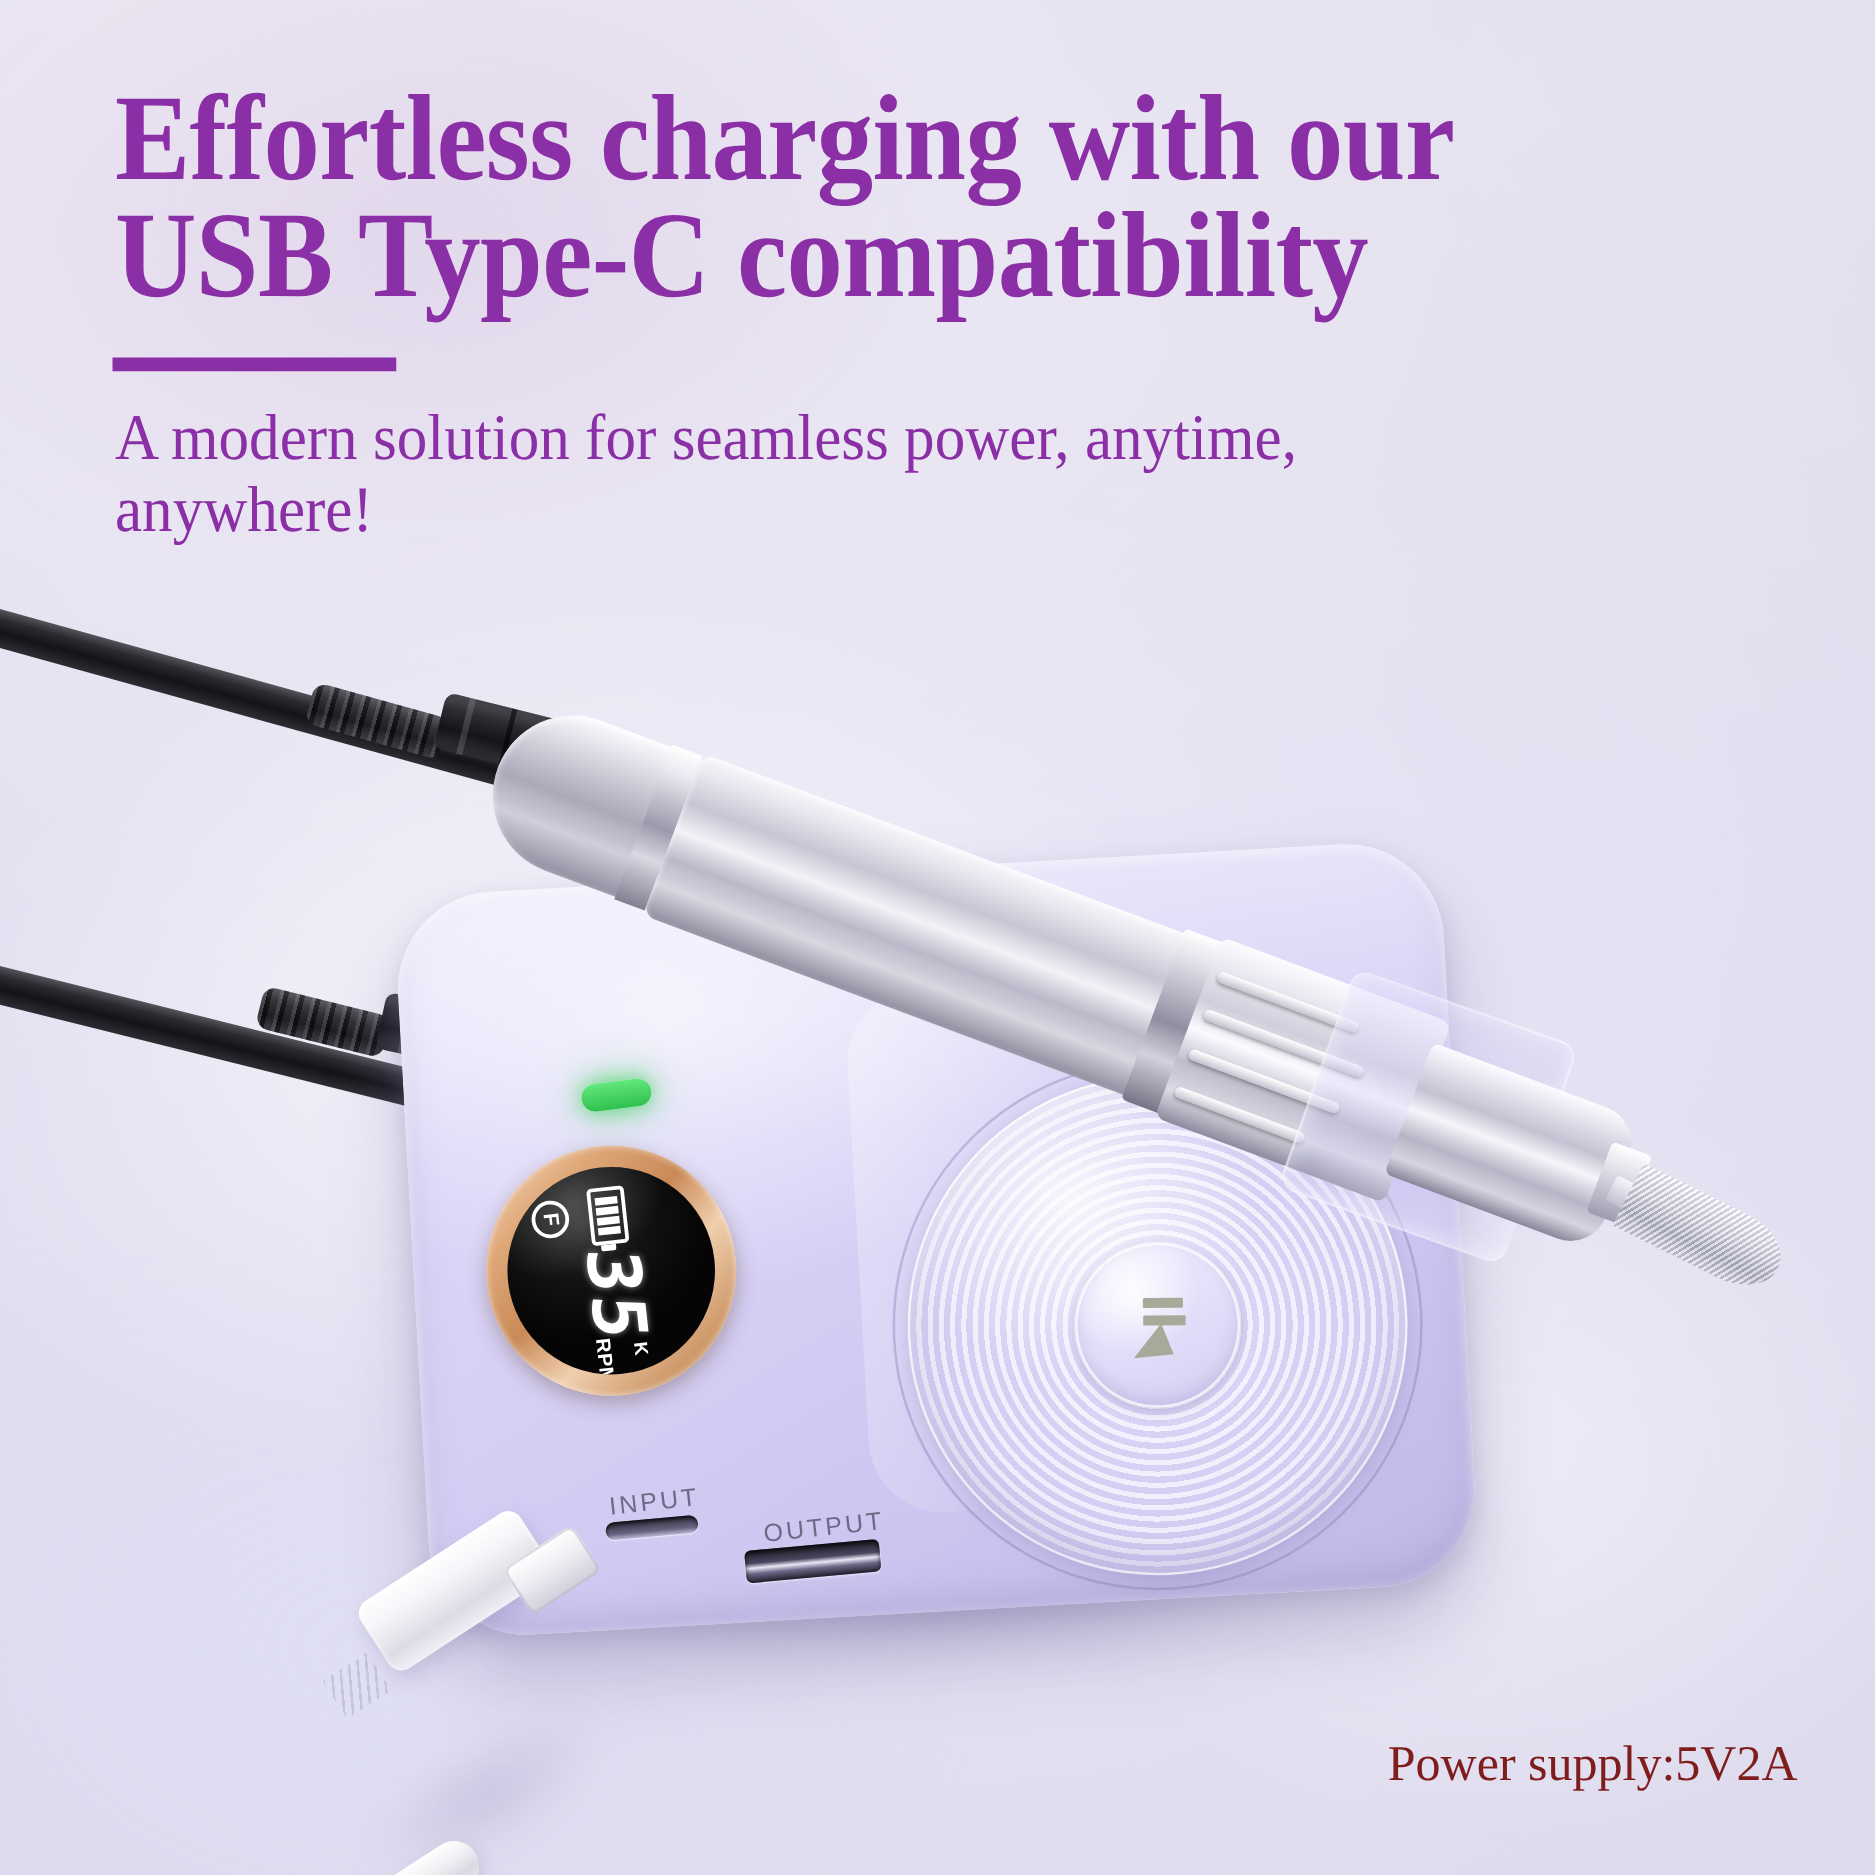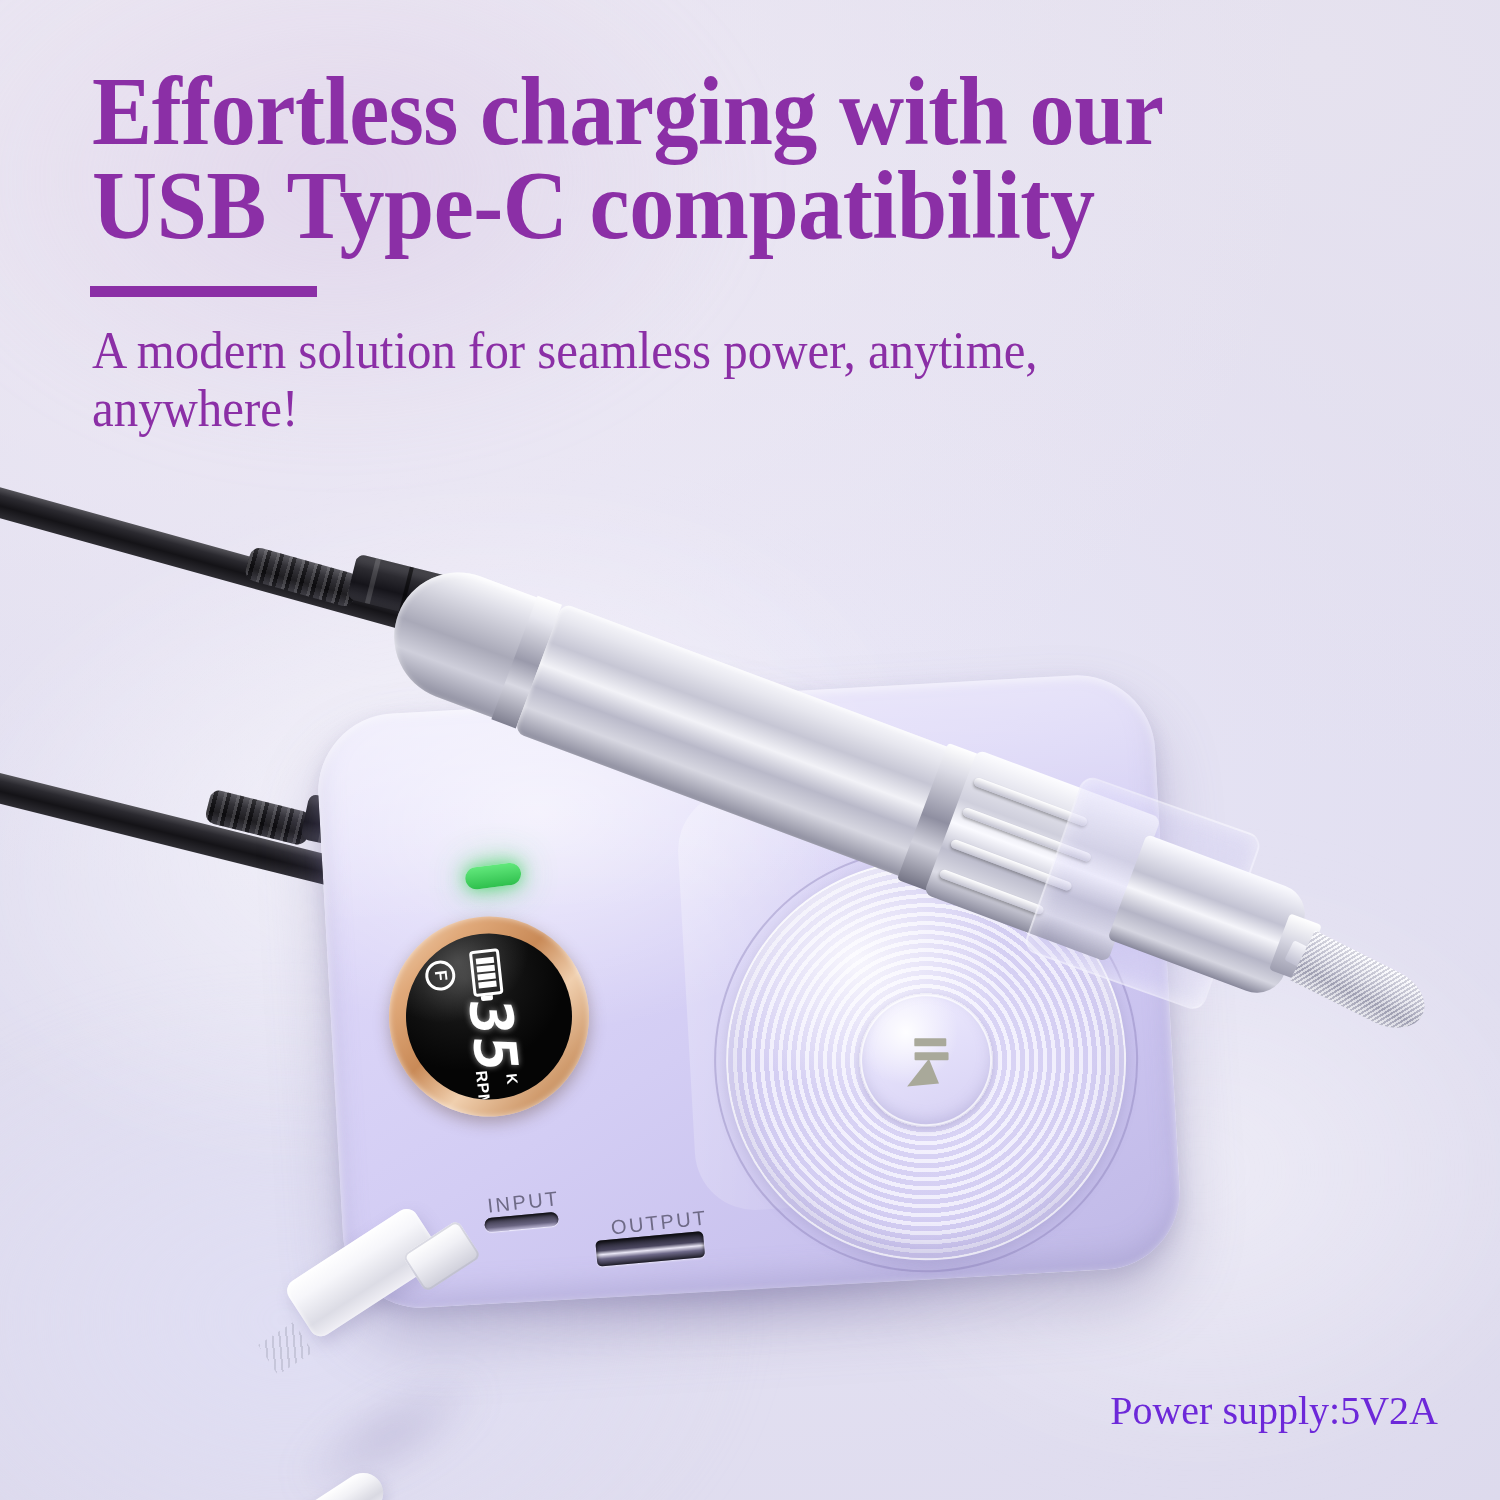--- a/index.html
+++ b/index.html
@@ -65,21 +65,21 @@
     transform:scaleX(0.94); transform-origin:left top;
     white-space:pre-line;
   }
 
   
   .specs{
     position:absolute; right:62px; bottom:60px;
     text-align:right;
     font-family:"Liberation Serif", serif;
     font-size:40px; line-height:1.42;
-    color:#6d28d9;
+    color:#7f1d1d;
   }
   .specs div{ white-space:nowrap; }
 
   
   .cable{
     position:absolute;
     height:30px;
     background:linear-gradient(180deg,#55545a 0%, #2b2a30 26%, #141317 60%, #2e2d33 100%);
     border-radius:15px;
     transform-origin:left center;

